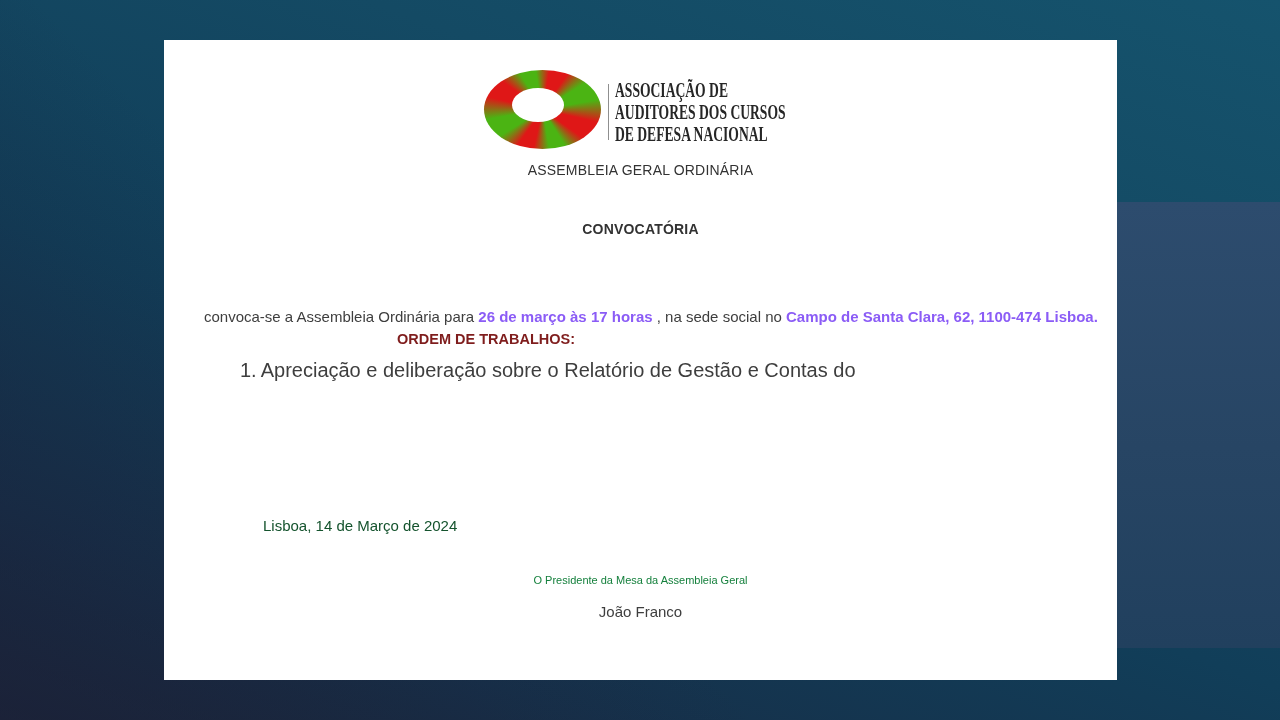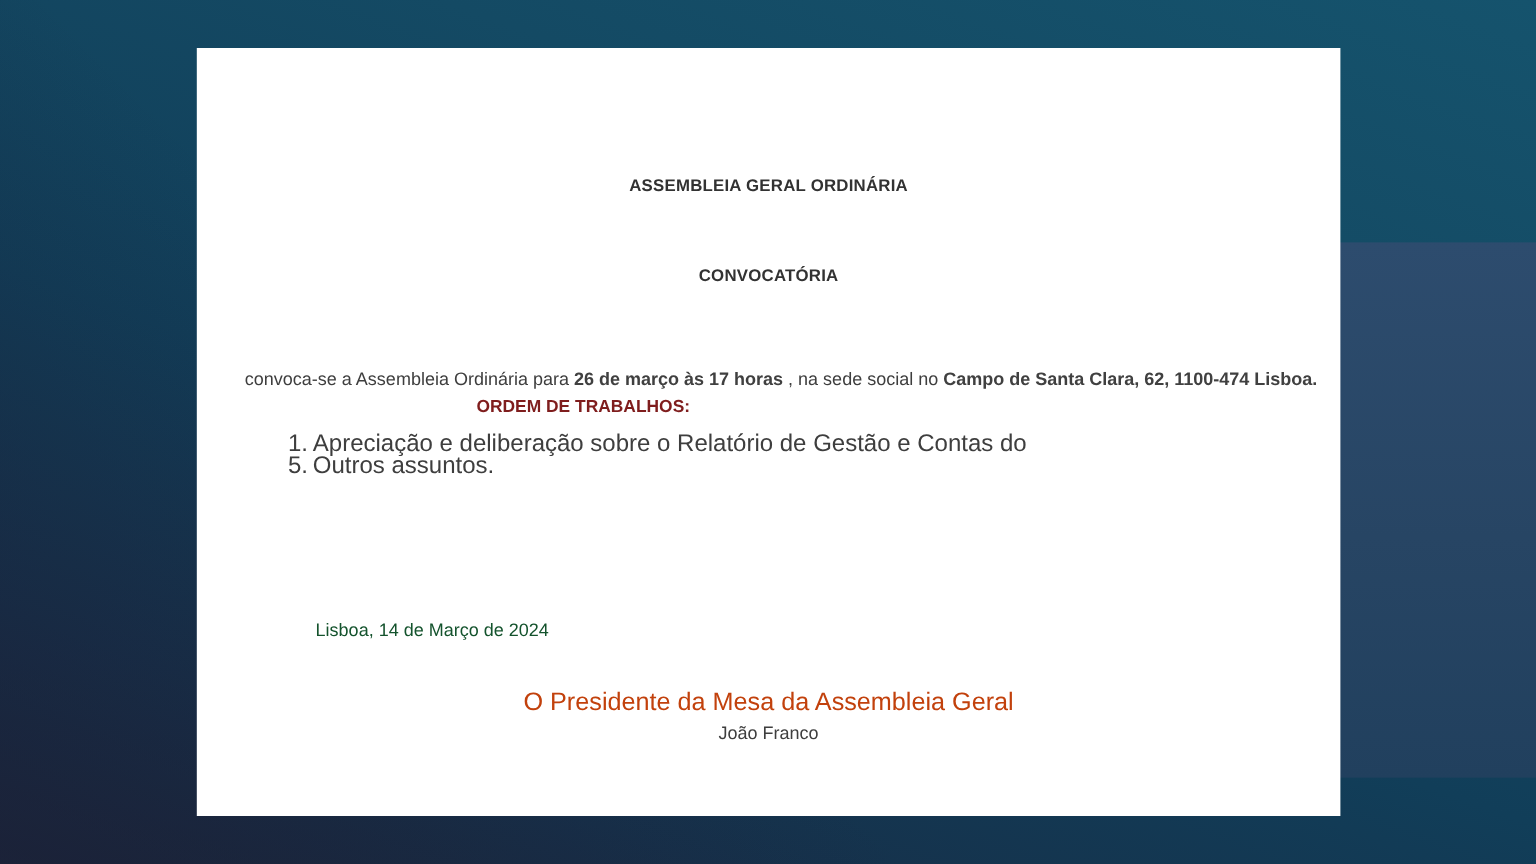--- a/index.html
+++ b/index.html
@@ -96,30 +96,30 @@
     transform: scaleX(0.68);
     transform-origin: left top;
     white-space: nowrap;
   }
   .h-center {
     position: absolute;
     left: 0;
     width: 100%;
     text-align: center;
   }
-  .h1 { top: 106px; font-size: 14px; font-weight: 700; color: #323232; letter-spacing: 0.2px; }
+  .h1 { top: 122px; font-size: 14px; font-weight: 400; color: #323232; letter-spacing: 0.2px; }
   .h2 { top: 181px; font-size: 14px; font-weight: 700; color: #323232; letter-spacing: 0.2px; }
   .para {
     position: absolute;
     left: 40px;
     font-size: 15px;
     color: #3e3e3e;
     white-space: pre-wrap;
   }
-  .para b { color: #404040; text-align: center; }
+  .para b { color: #8b5cf6; text-align: center; }
   .para1 { top: 236px; }
   .para2 { top: 268px; }
   .agenda-title {
     position: absolute;
     left: 233px;
     top: 291px;
     font-size: 14.5px;
     font-weight: 700;
     color: #7f1d1d;
   }
@@ -132,44 +132,52 @@
   }
   .agenda-item { line-height: 17.5px; white-space: pre-wrap; }
   .agenda-item .num { margin-right: 4px; }
   .date-line {
     position: absolute;
     left: 99px;
     top: 477px;
     font-size: 15px;
     color: #14532d;
   }
-  .sig-role { top: 534px; font-size: 21px; color: #c2410c; }
+  .sig-role { top: 534px; font-size: 11px; color: #15803d; }
   .sig-name { top: 563px; font-size: 15px; color: #3e3e3e; }
 </style>
 </head>
 <body>
 
 <div class="stage">
   <div class="bg-corner-shade"></div>
   <div class="bg-right-panel"></div>
 
   <div class="doc">
 
+    <div class="logo-row">
+      <div class="logo-mark"></div>
+      <div class="logo-divider"></div>
+      <div class="org-name">
+        <div>ASSOCIAÇÃO DE</div>
+        <div>AUDITORES DOS CURSOS</div>
+        <div>DE DEFESA NACIONAL</div>
+      </div>
+    </div>
 
     <div class="h-center h1">ASSEMBLEIA GERAL ORDINÁRIA</div>
     <div class="h-center h2">CONVOCATÓRIA</div>
 
 
     <div class="para para2"><span>convoca-se a Assembleia Ordinária para </span><b>26 de março às 17 horas</b><span> , na sede social no </span><b>Campo de Santa Clara, 62, 1100-474 Lisboa.</b></div>
 
     <div class="agenda-title">ORDEM DE TRABALHOS:</div>
 
     <div class="agenda-list">
       <div class="agenda-item"><span class="num">1.</span><span>Apreciação e deliberação sobre o Relatório de Gestão e Contas do</span></div>
-      <div class="agenda-item"><span class="num">5.</span><span>Outros assuntos.</span></div>
     </div>
 
     <div class="date-line">Lisboa, 14 de Março de 2024</div>
 
     <div class="h-center sig-role">O Presidente da Mesa da Assembleia Geral</div>
     <div class="h-center sig-name">João Franco</div>
 
   </div>
 </div>
 

